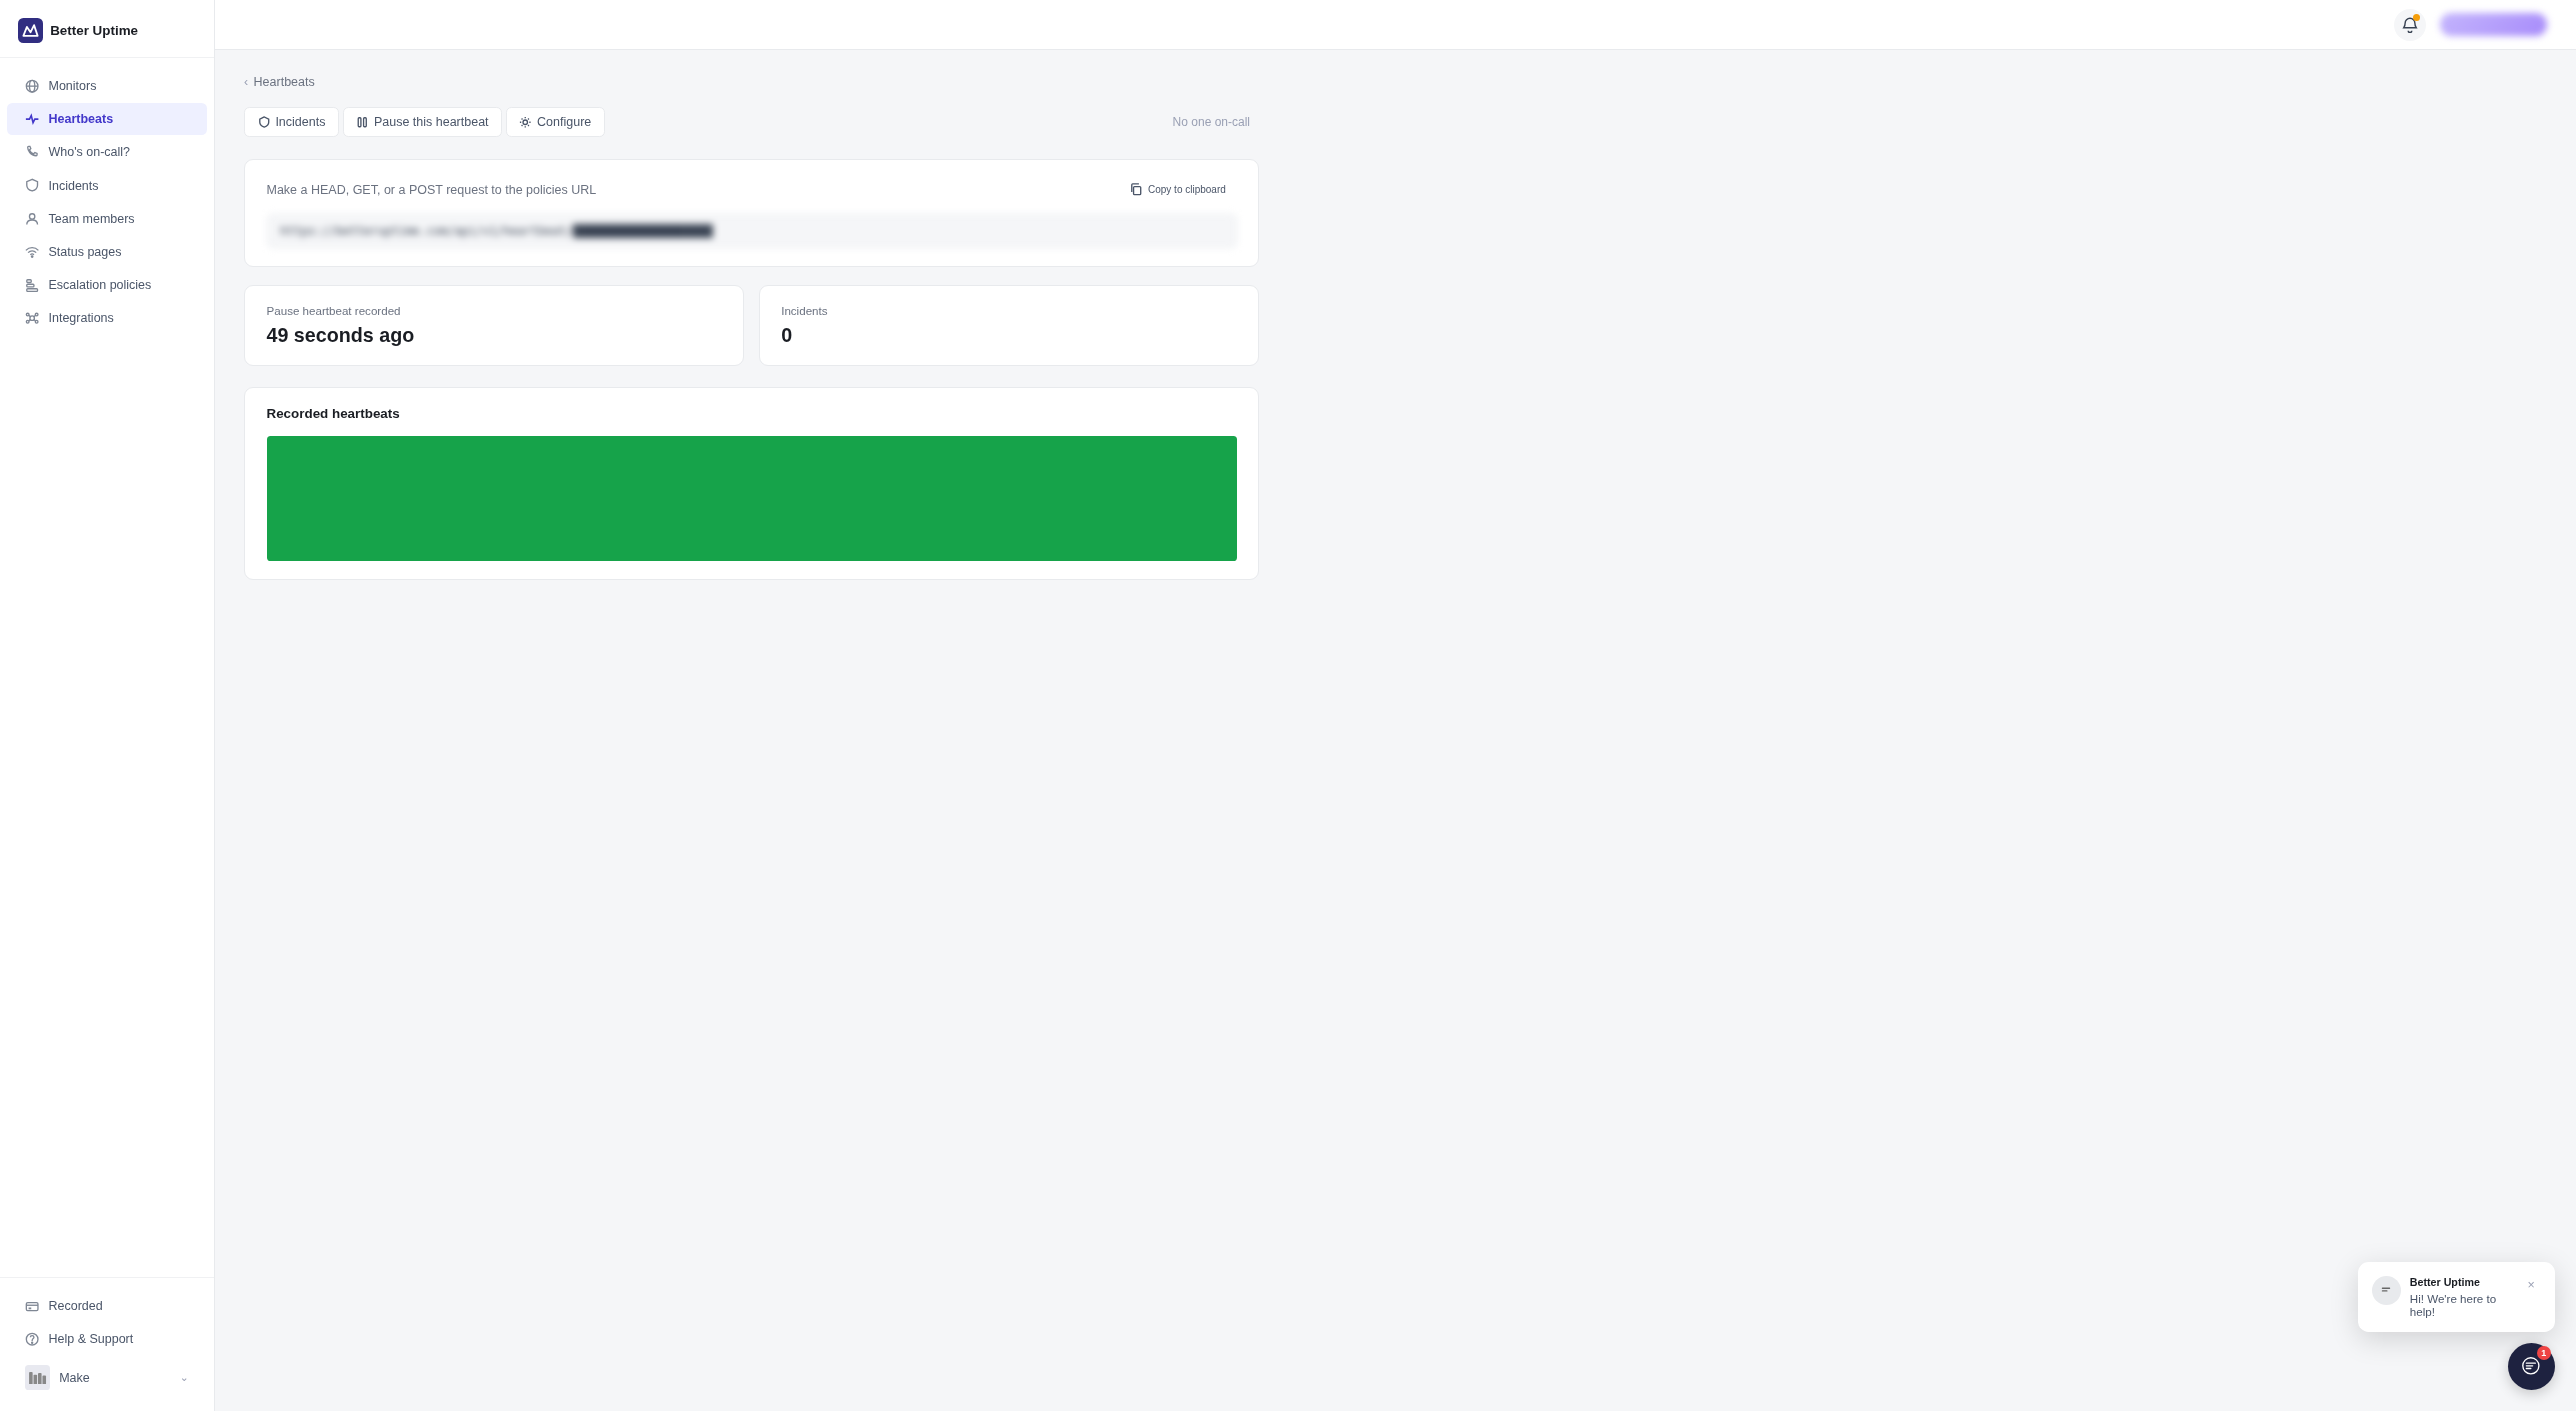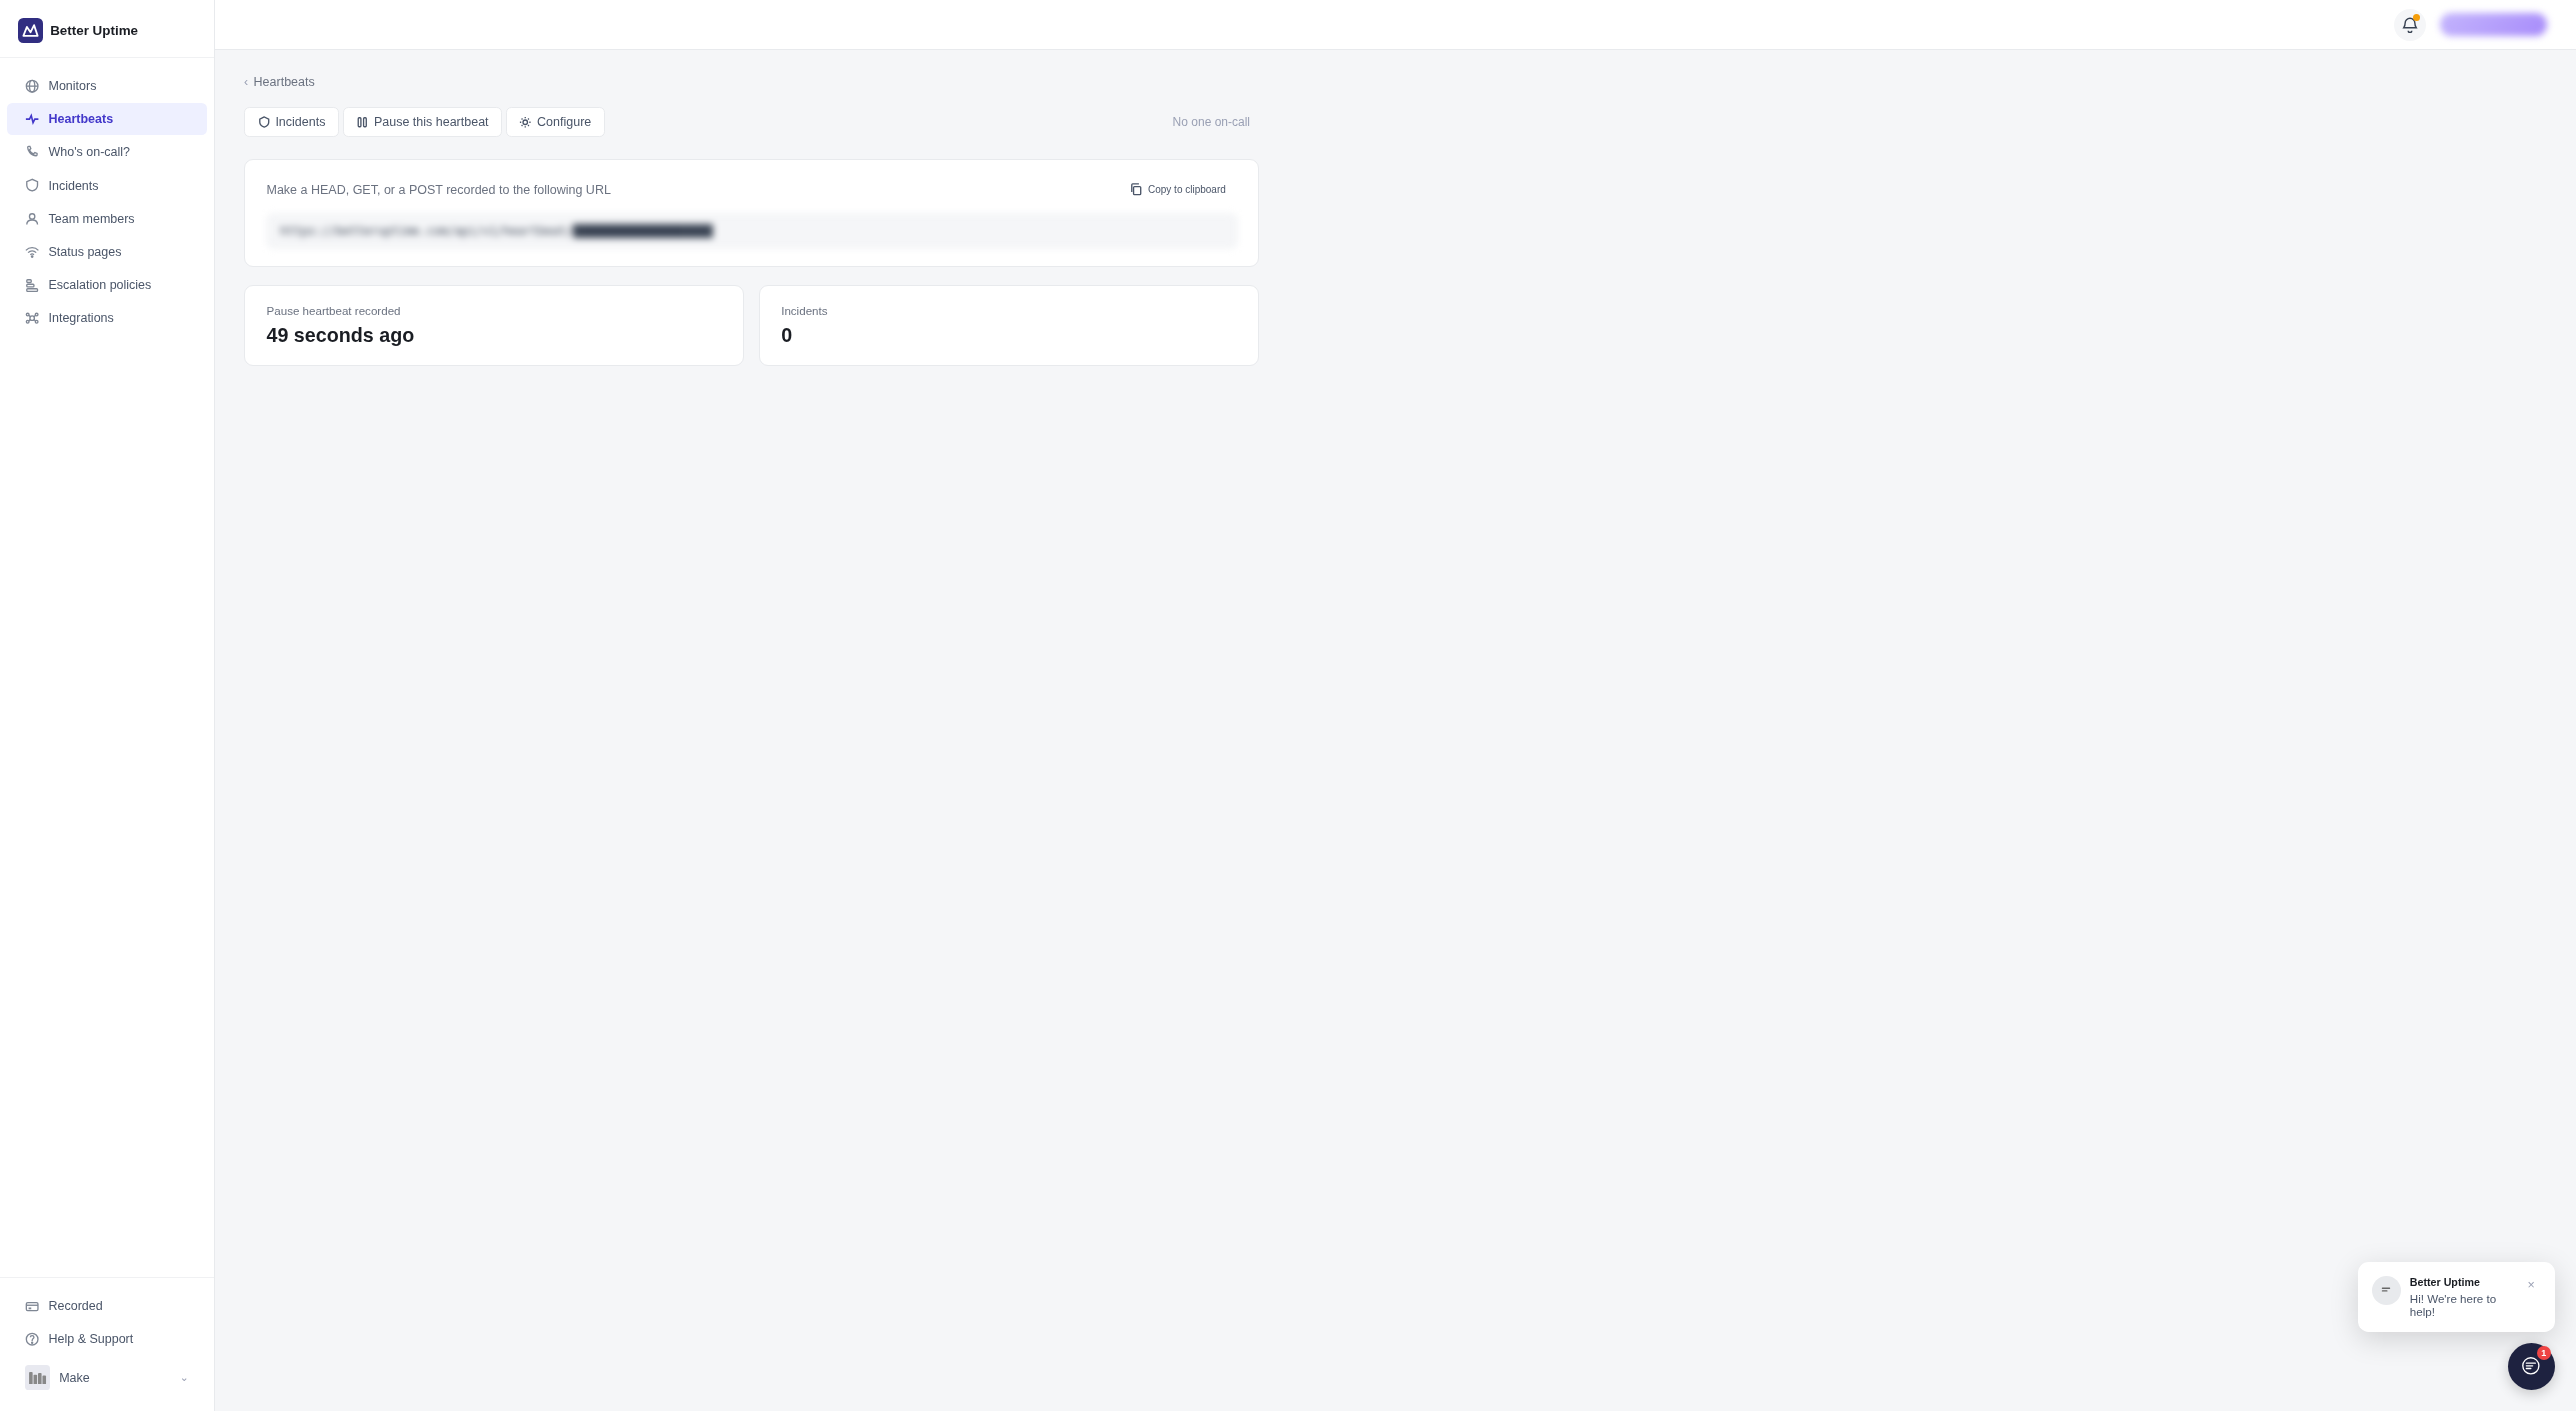--- a/index.html
+++ b/index.html
@@ -567,21 +567,21 @@
             <path d="M7 1v1.5M7 11.5V13M1 7h1.5M11.5 7H13M2.9 2.9l1 1M10.1 10.1l1 1M2.9 11.1l1-1M10.1 3.9l1-1"></path>
           </svg>
           <span>Configure</span>
         </button>
       </div>
       <span class="no-oncall">No one on-call</span>
     </div>
 
     <div class="url-card">
       <div class="url-card-header">
-        <span class="url-card-title">Make a HEAD, GET, or a POST recorded to the following URL</span>
+        <span class="url-card-title">Make a HEAD, GET, or a POST request to the policies URL</span>
         <button class="copy-btn">
           <svg width="12.5" height="12.5" viewBox="0 0 14 14" fill="none" stroke="currentColor" stroke-width="1.5">
             <rect x="4" y="4" width="8" height="9" rx="1"></rect>
             <path d="M2 10V2a1 1 0 011-1h7"></path>
           </svg>
           <span>Copy to clipboard</span>
         </button>
       </div>
       <div class="url-input url-blurred">https://betteruptime.com/api/v1/heartbeat/████████████████████</div>
     </div>
@@ -590,20 +590,24 @@
       <div class="stat-card">
         <div class="stat-label">Pause heartbeat recorded</div>
         <div class="stat-value">49 seconds ago</div>
       </div>
       <div class="stat-card">
         <div class="stat-label">Incidents</div>
         <div class="stat-value">0</div>
       </div>
     </div>
 
+    <div class="recorded-card">
+      <div class="recorded-title">Recorded heartbeats</div>
+      <div class="chart-bar"></div>
+    </div>
 
   </div>
 </div>
 
 <div class="chat-widget">
   <div class="chat-popup">
     <div class="chat-avatar">
       <svg width="16" height="16" viewBox="0 0 18 18" fill="none">
         <circle cx="9" cy="9" r="8" fill="#e8eaed"></circle>
         <path d="M5 7h8M5 10h5" stroke="#666" stroke-width="1.5" stroke-linecap="round"></path>

